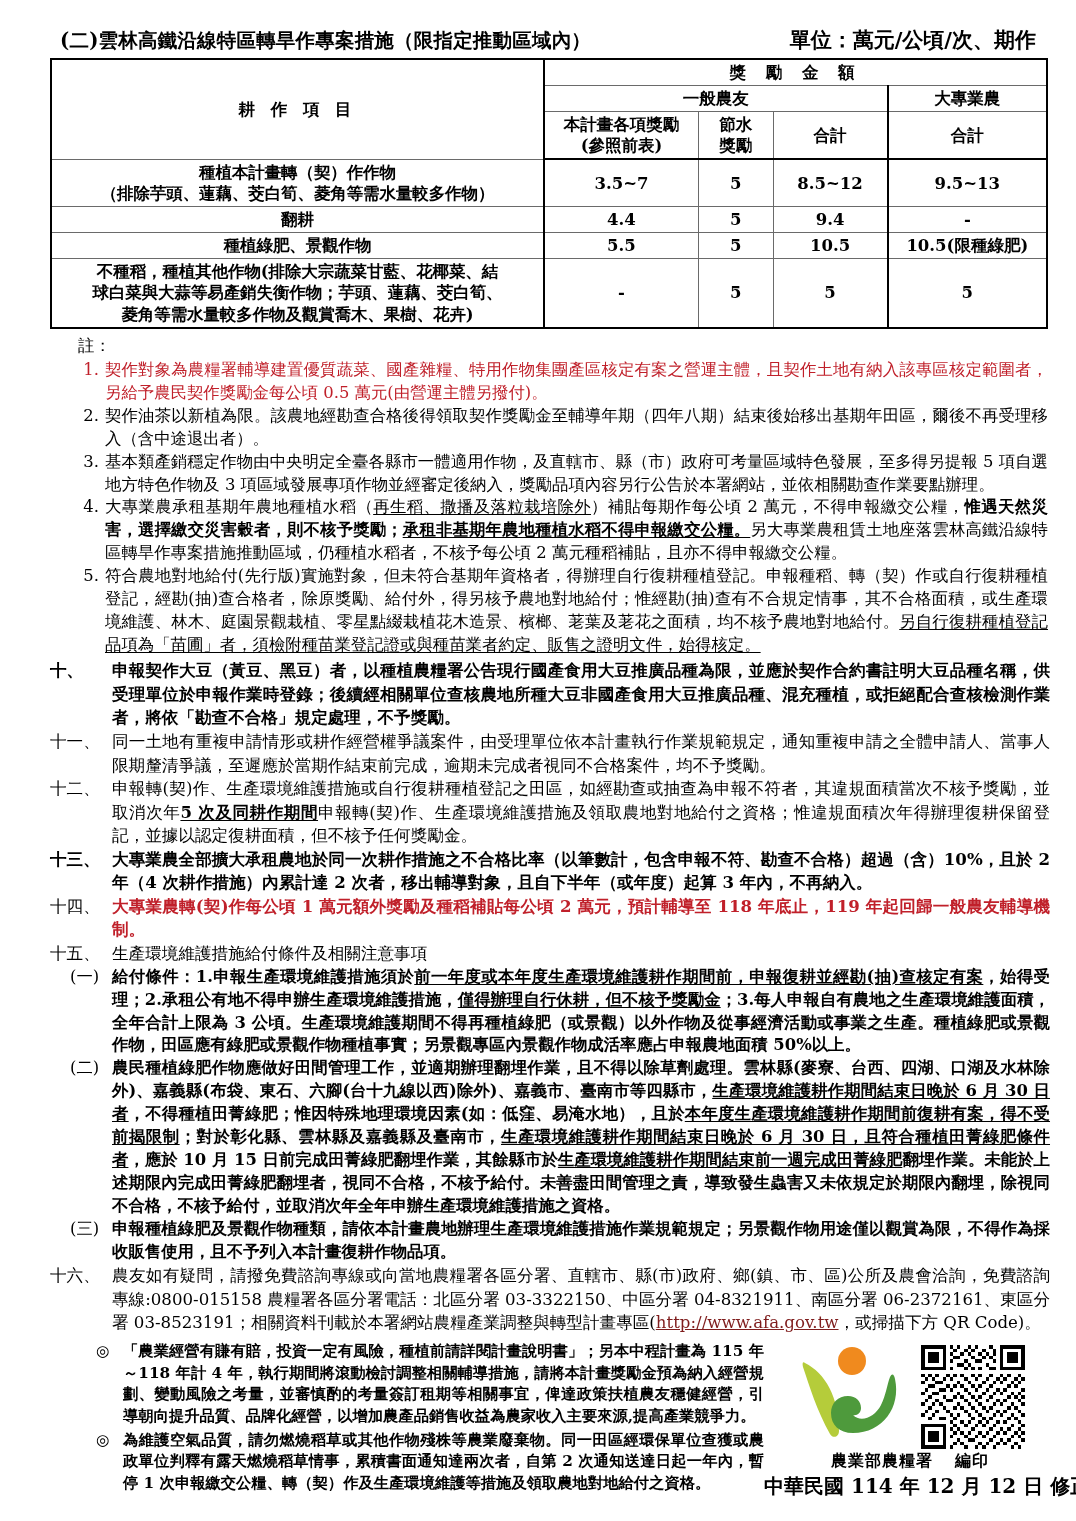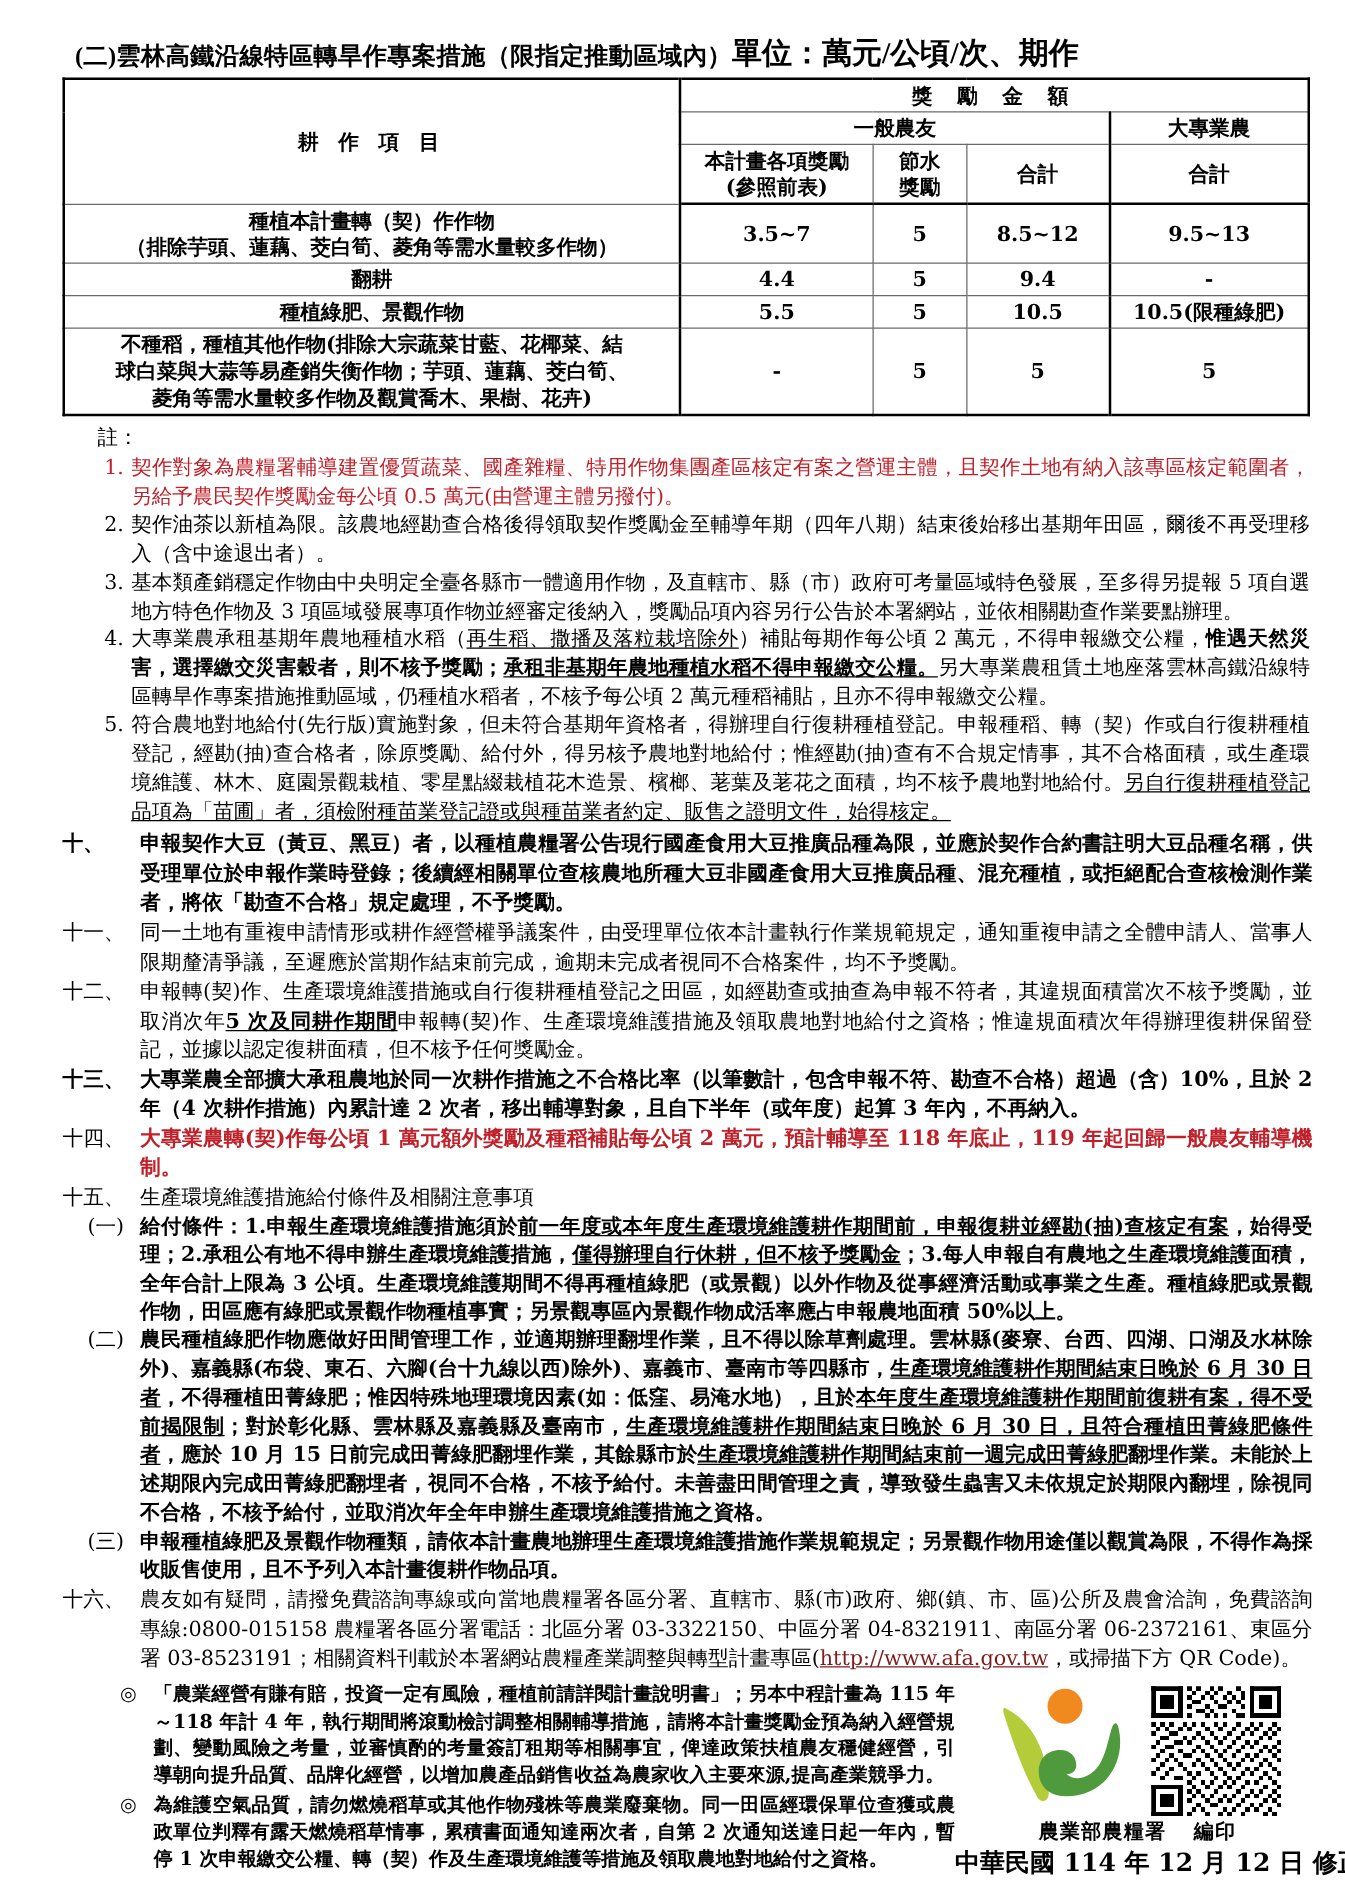--- a/index.html
+++ b/index.html
@@ -20,32 +20,32 @@
     width: 1076px;
     height: 1521px;
     padding: 0;
     box-sizing: border-box;
   }
 
   
   .top-row {
     display: flex;
     align-items: flex-end;
+    justify-content: space-between;
     padding: 26px 28px 4px 60px;
     box-sizing: border-box;
-    font-family: Liberation Serif, serif;
   }
   .doc-title {
     font-size: 19.5px;
     font-weight: 700;
     letter-spacing: 0.2px;
     white-space: nowrap;
   }
   .unit-note {
-    font-size: 24px;
+    font-size: 21px;
     font-weight: 700;
     white-space: nowrap;
     padding-right: 12px;
   }
 
   
   .table-wrap {
     padding: 0 28px 0 50px;
     box-sizing: border-box;
   }

